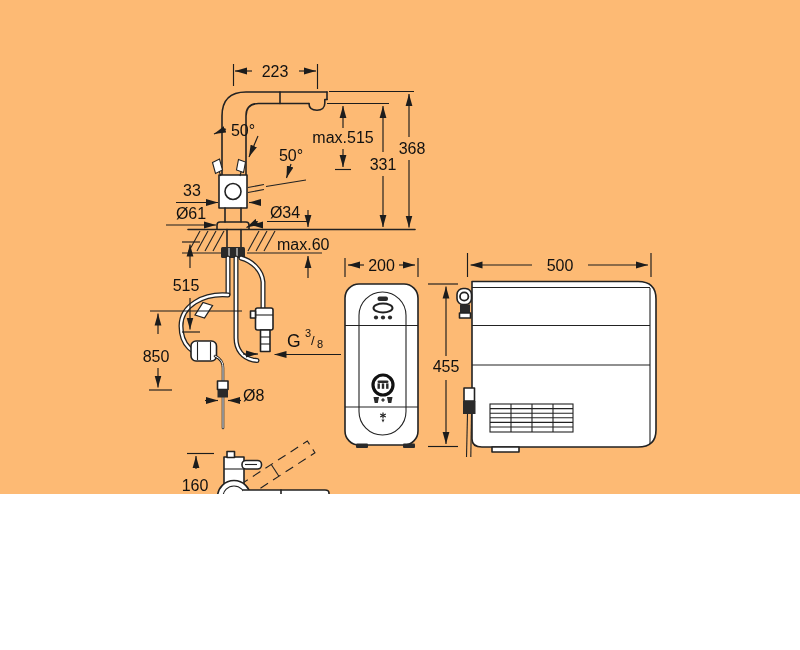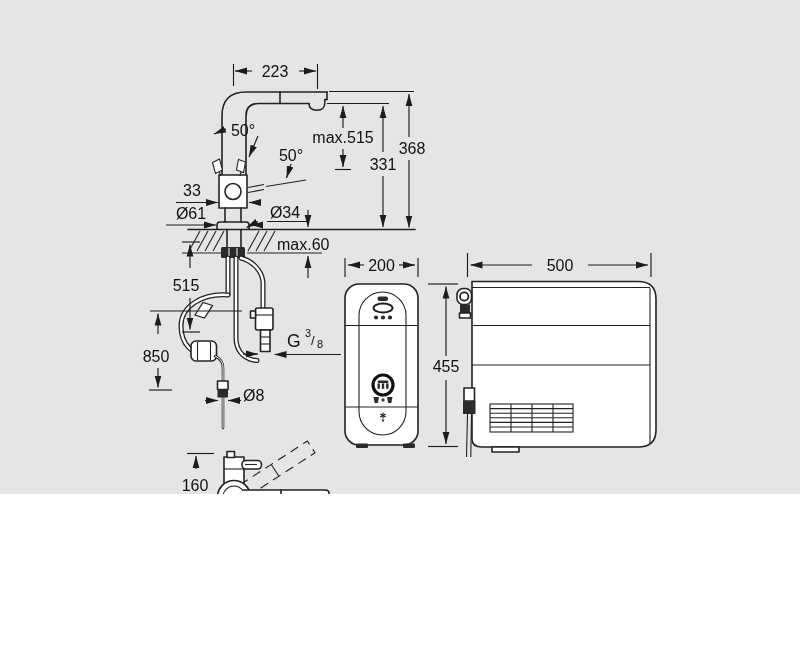--- a/index.html
+++ b/index.html
@@ -1,16 +1,16 @@
 <!DOCTYPE html>
 <html><head>
 <meta charset="utf-8">
 <style>
   html,body{margin:0;padding:0;background:#fff;}
-  .stage{width:800px;height:494px;position:relative;background:#e5e5e5;overflow:hidden;}
+  .stage{width:800px;height:494px;position:relative;background:#fdba74;overflow:hidden;}
   svg{display:block;}
   .ln{stroke:#222;stroke-width:1.6;fill:none;stroke-linecap:round;stroke-linejoin:round;}
   .lnthin{stroke:#222;stroke-width:1.1;fill:none;}
   .dimln{stroke:#1c1c1c;stroke-width:1.15;fill:none;}
   .hose{stroke:#222;stroke-width:5;fill:none;stroke-linecap:round;}
   .hosein{stroke:#fff;stroke-width:2.4;fill:none;stroke-linecap:round;}
   .thin{stroke:#222;stroke-width:2.6;fill:none;stroke-linecap:round;}
   .thinin{stroke:#fff;stroke-width:1;fill:none;stroke-linecap:round;}
   .dk{fill:#2a2a2a;stroke:none;}
   .wh{fill:#fff;}

